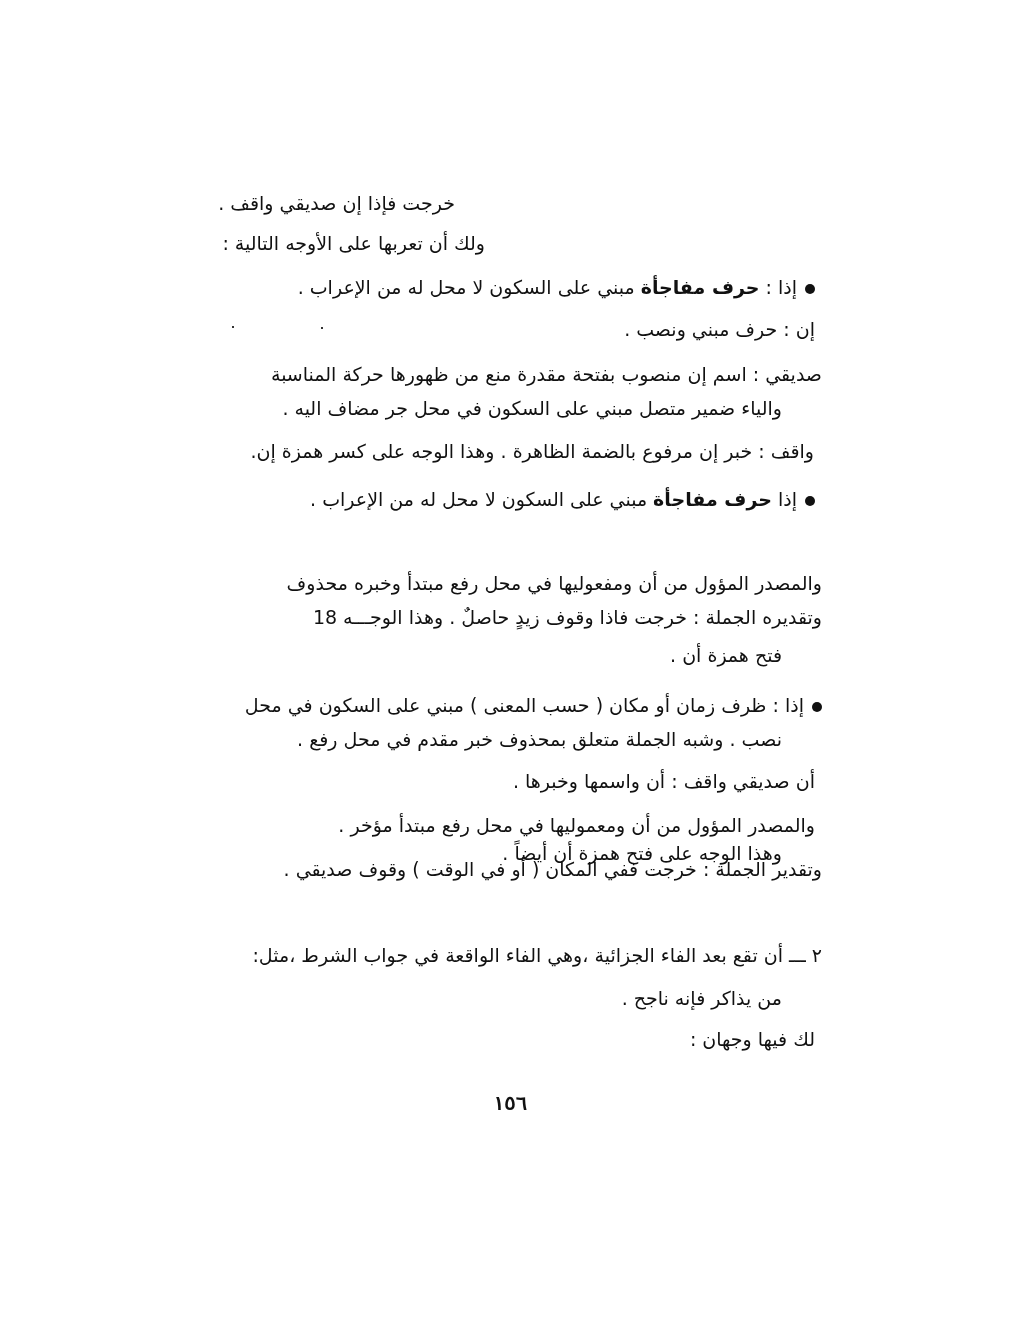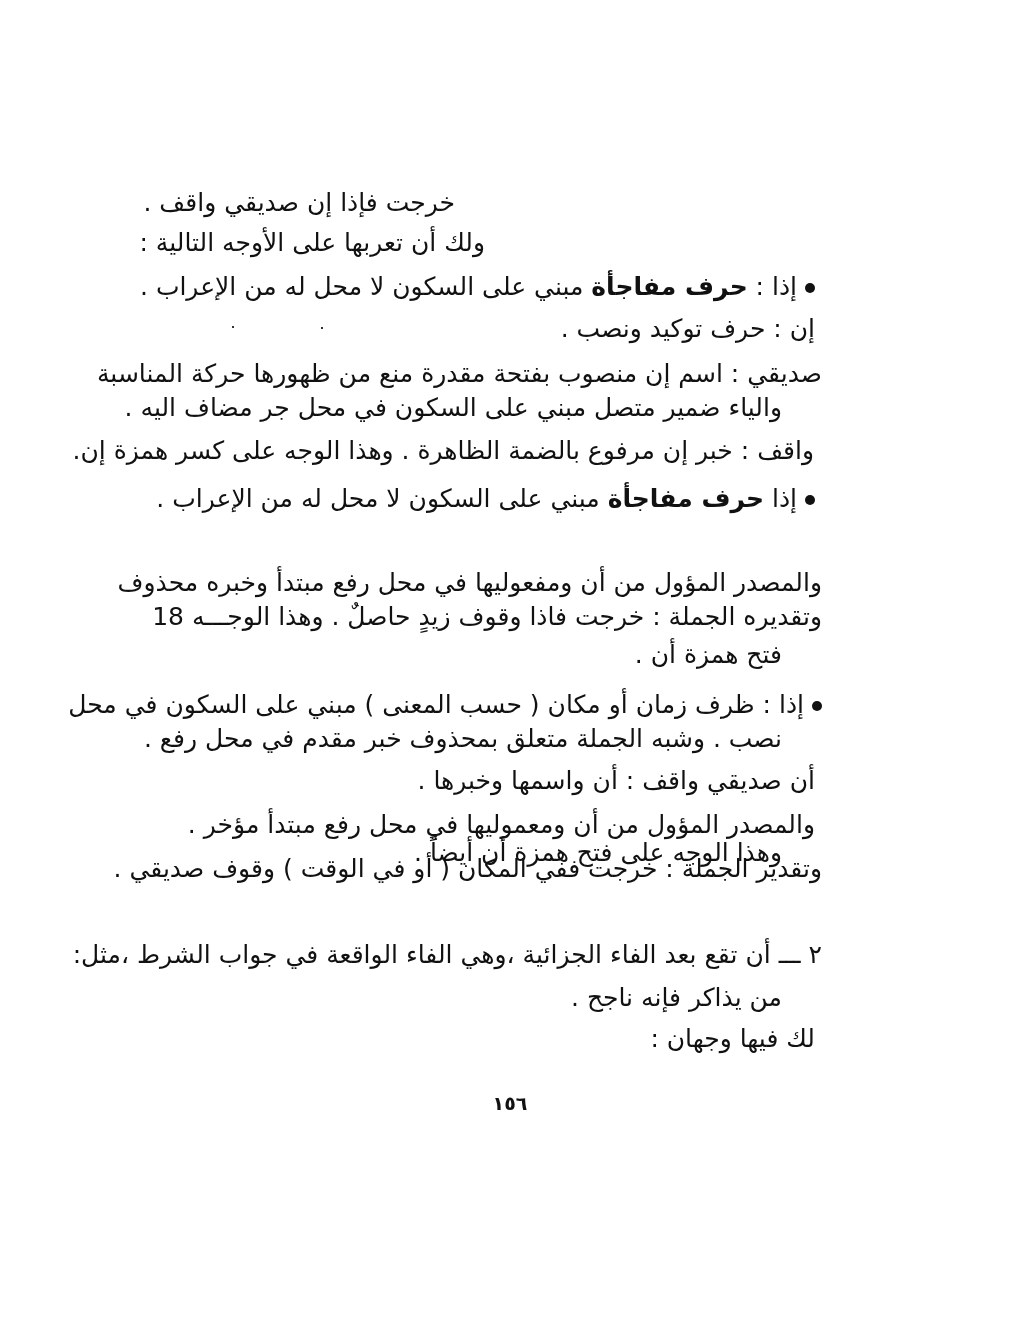--- a/index.html
+++ b/index.html
@@ -3,46 +3,46 @@
   <meta charset="utf-8">
   <style>
     html, body { margin: 0; padding: 0; background: #ffffff; }
     body {
       width: 1020px; height: 1320px; position: relative; overflow: hidden;
       font-family: "DejaVu Sans", sans-serif; color: #111;
     }
     .page { position: absolute; left: 0; top: 0; width: 1020px; height: 1320px; }
     .line {
       position: absolute; direction: rtl; text-align: right;
-      font-size: 25px; line-height: 26px; white-space: nowrap;
+      font-size: 19px; line-height: 26px; white-space: nowrap;
     }
     .bullet {
       display: inline-block; width: 10px; height: 10px; border-radius: 50%;
       background: #111; margin-left: 8px; vertical-align: middle;
     }
     .bold { font-weight: bold; }
     .pagenum {
       position: absolute; left: 470px; top: 1092px; width: 80px; text-align: center;
-      font-size: 19px; font-weight: bold; direction: rtl;
+      font-size: 19px; font-weight: bold; direction: rtl; font-family: Liberation Mono, monospace;
     }
     .speck { position: absolute; width: 2px; height: 2px; background: #333; }
   </style>
 </head>
 <body>
 
 <div class="page">
 
   <div class="line" style="right:565px; top:190px;">خرجت فإذا إن صديقي واقف .</div>
   <div class="line" style="right:535px; top:230px;">ولك أن تعربها على الأوجه التالية :</div>
 
   <div class="line" style="right:205px; top:274px;margin-left:40px;">
     <span class="bullet"></span><span>إذا : </span><span class="bold">حرف مفاجأة</span><span> مبني على السكون لا محل له من الإعراب .</span>
   </div>
 
-  <div class="line" style="right:205px; top:316px;">إن : حرف توكيد ونصب .</div>
+  <div class="line" style="right:205px; top:316px;">إن : حرف مبني ونصب .</div>
   <div class="line" style="right:198px; top:361px;">صديقي : اسم إن منصوب بفتحة مقدرة منع من ظهورها حركة المناسبة</div>
   <div class="line" style="right:238px; top:395px;">والياء ضمير متصل مبني على السكون في محل جر مضاف اليه .</div>
   <div class="line" style="right:206px; top:438px;text-align:right;">واقف : خبر إن مرفوع بالضمة الظاهرة . وهذا الوجه على كسر همزة إن.</div>
 
   <div class="line" style="right:205px; top:486px;">
     <span class="bullet"></span><span>إذا </span><span class="bold">حرف مفاجأة</span><span> مبني على السكون لا محل له من الإعراب .</span>
   </div>
 
   <div class="line" style="right:198px; top:570px;">والمصدر المؤول من أن ومفعوليها في محل رفع مبتدأ وخبره محذوف</div>
   <div class="line" style="right:198px; top:604px;">وتقديره الجملة : خرجت فاذا وقوف زيدٍ حاصلٌ . وهذا الوجـــه 18</div>

